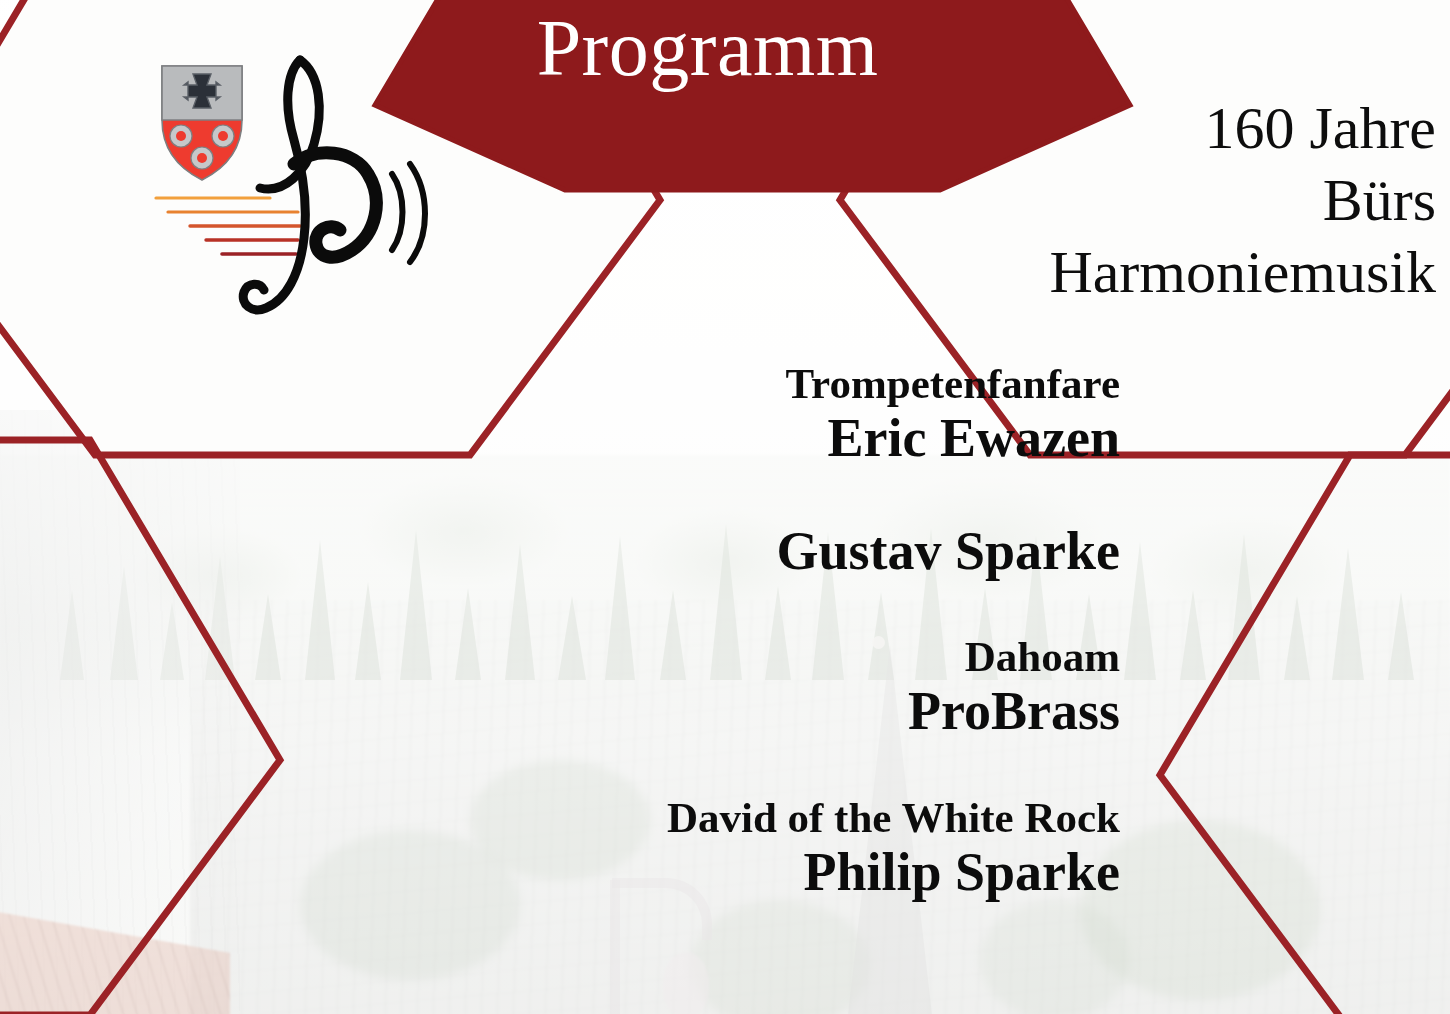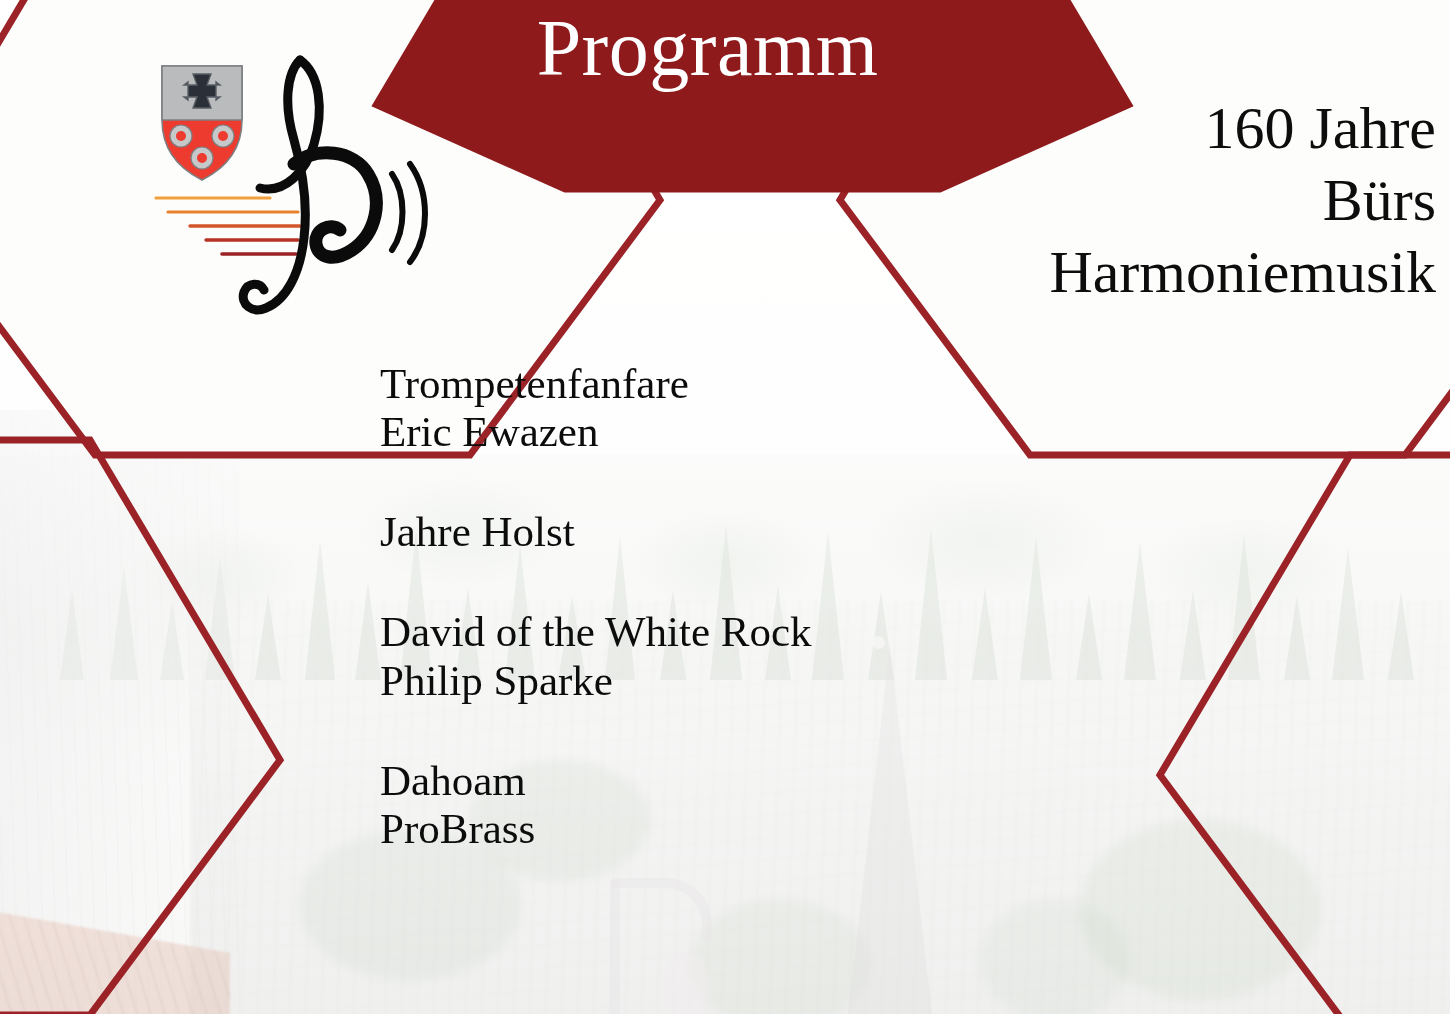--- a/index.html
+++ b/index.html
@@ -175,34 +175,35 @@
     font-size: 60px;
     line-height: 1.20;
   }
   .anniversary .line { display: block; }
 
   .program-list {
     position: absolute;
     left: 380px;
     top: 360px;
     width: 740px;
-    text-align: left;
+    text-align: right;
     color: #0c0c0c;
+    font-weight: bold;
   }
   .prog-item { margin-bottom: 52px; }
   .prog-item:last-child { margin-bottom: 0; }
   .prog-title {
     display: block;
     font-size: 43px;
     line-height: 1.12;
     white-space: nowrap;
   }
   .prog-composer {
     display: block;
-    font-size: 43px;
+    font-size: 54px;
     line-height: 1.12;
     white-space: nowrap;
   }
 </style>
 </head>
 <body>
 
 <div id="poster">
 
   <div class="photo-layer">
@@ -328,25 +329,25 @@
     <span class="line">Bürs</span>
     <span class="line">Harmoniemusik</span>
   </div>
 
   <div class="program-list">
     <div class="prog-item">
       <span class="prog-title">Trompetenfanfare</span>
       <span class="prog-composer">Eric Ewazen</span>
     </div>
     <div class="prog-item">
-      <span class="prog-composer">Jahre Holst</span>
+      <span class="prog-composer">Gustav Sparke</span>
+    </div>
+    <div class="prog-item">
+      <span class="prog-title">Dahoam</span>
+      <span class="prog-composer">ProBrass</span>
     </div>
     <div class="prog-item">
       <span class="prog-title">David of the White Rock</span>
       <span class="prog-composer">Philip Sparke</span>
     </div>
-    <div class="prog-item">
-      <span class="prog-title">Dahoam</span>
-      <span class="prog-composer">ProBrass</span>
-    </div>
   </div>
 
 </div>
 
 </body></html>

